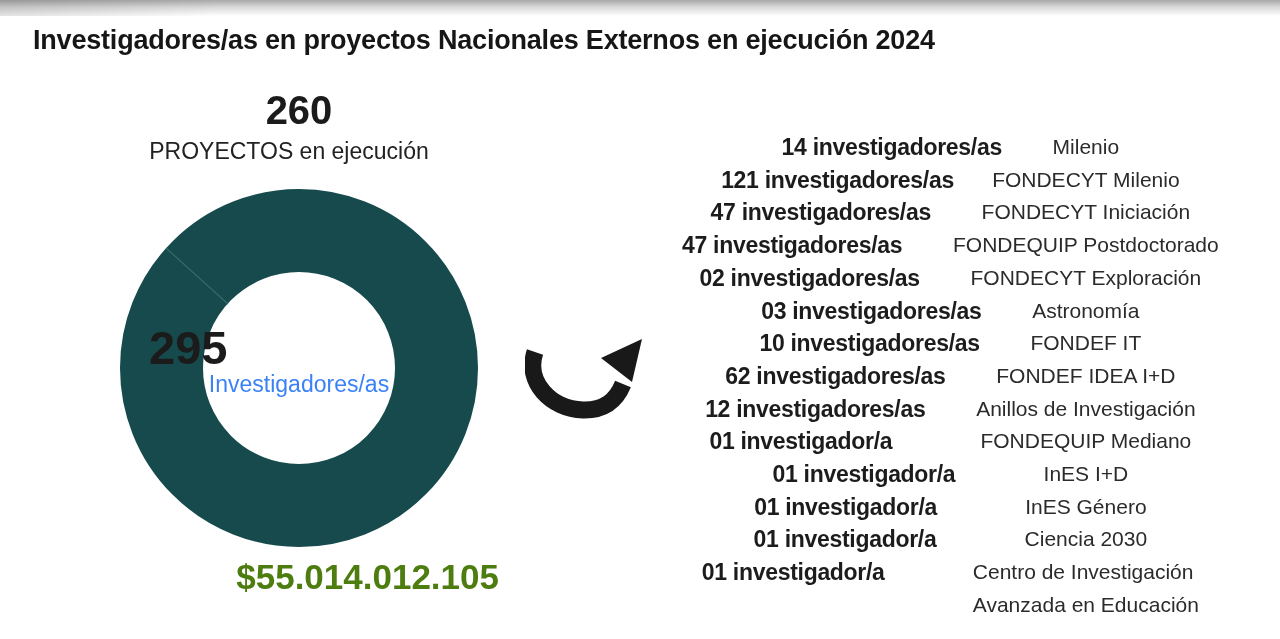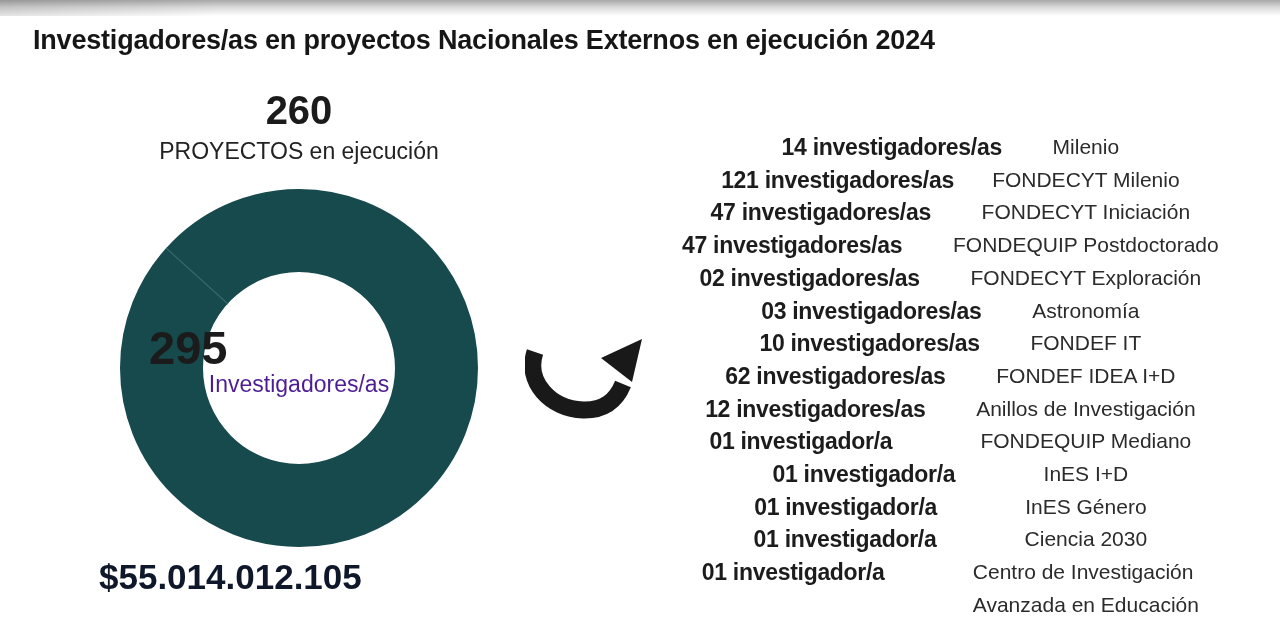--- a/index.html
+++ b/index.html
@@ -24,39 +24,39 @@
     position:absolute; left:33px; top:25px;
     font-size:27px; font-weight:bold; letter-spacing:-0.2px;
     color:#161616; white-space:nowrap;
   }
   .projects-value {
     position:absolute; left:149px; top:90px; width:300px;
     text-align:center; font-size:40px; font-weight:bold; line-height:1;
     color:#1b1b1b;
   }
   .projects-label {
-    position:absolute; left:109px; top:138px; width:380px;
+    position:absolute; left:99px; top:138px; width:380px;
     text-align:center; font-size:23px; line-height:1.2; color:#222;
   }
   .donut-svg { position:absolute; left:120px; top:189px; }
   .donut-ring { fill:none; stroke:var(--teal); stroke-width:83px; }
   .donut-separator { stroke:var(--separator); stroke-width:1.2px; }
   .center-value {
     position:absolute; left:149px; top:324px; width:300px;
     text-align:left; font-size:47px; font-weight:bold; line-height:1;
     color:#1b1b1b;
   }
   .center-label {
     position:absolute; left:149px; top:371px; width:300px;
-    text-align:center; font-size:23px; line-height:1.15; color:#4c1d95;
+    text-align:center; font-size:23px; line-height:1.15; color:#3b82f6;
   }
   .total-amount {
     position:absolute; left:99px; top:558px; width:400px;
-    text-align:left; font-size:35px; font-weight:bold; line-height:1.1;
-    color:#0f172a;
+    text-align:right; font-size:35px; font-weight:bold; line-height:1.1;
+    color:#4d7c0f;
   }
   .arrow-svg { position:absolute; left:525px; top:330px; }
   .arrow-stroke { fill:none; stroke:var(--arrow); stroke-width:17px; stroke-linecap:butt; }
   .arrow-head { fill:var(--arrow); }
   .programs-list {
     position:absolute; left:682px; top:131px;
     display:flex; flex-direction:column;
   }
   .program-row { display:flex; align-items:flex-start;justify-content:center; }
   .program-count {

